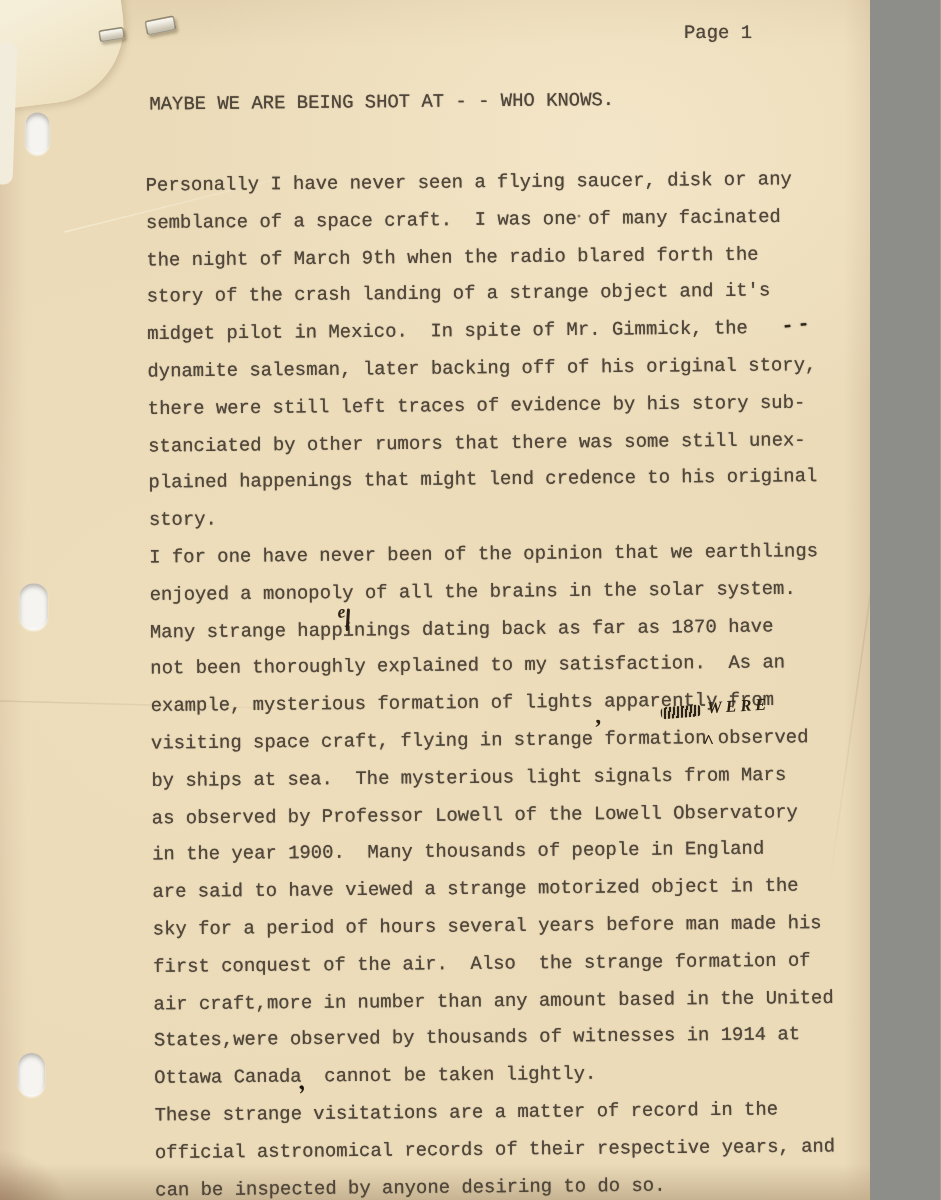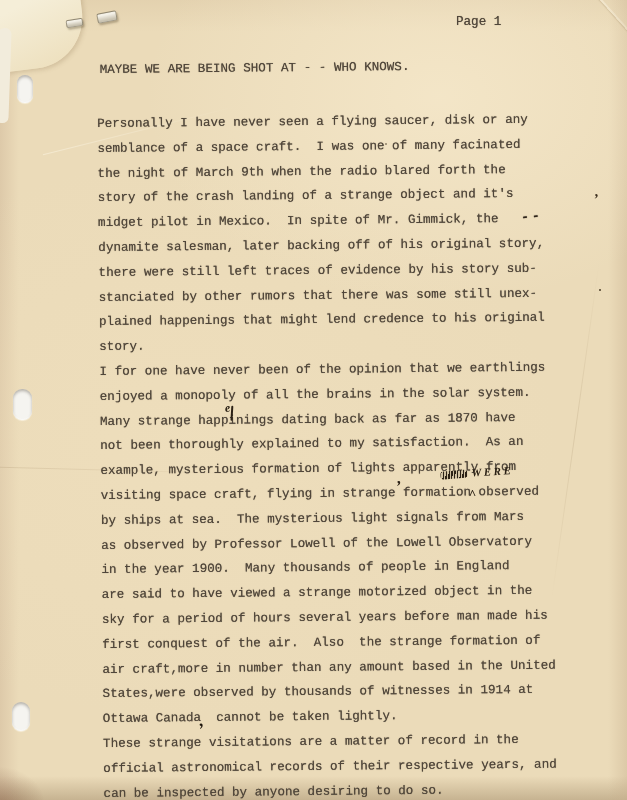--- a/index.html
+++ b/index.html
@@ -1,19 +1,19 @@
 <!DOCTYPE html>
 <html><head>
 <meta charset="utf-8">
 <style>
   * { margin: 0; padding: 0; box-sizing: border-box; }
   html, body { width: 627px; height: 800px; overflow: hidden; background: #8d8d89; }
 
   .paper {
-    position: relative; width: 627px; height: 800px; overflow: hidden;
+    position: relative; width: 580px; height: 800px; overflow: hidden;
     background:
       radial-gradient(ellipse 420px 300px at 70% 12%, rgba(246,233,204,0.75) 0%, rgba(246,233,204,0) 70%),
       radial-gradient(ellipse 500px 380px at 30% 55%, rgba(240,224,190,0.5) 0%, rgba(240,224,190,0) 75%),
       linear-gradient(to right, rgba(205,180,150,0.45) 0%, rgba(205,180,150,0) 3%),
       linear-gradient(to left, rgba(198,174,140,0.4) 0%, rgba(198,174,140,0) 3%),
       linear-gradient(to bottom, rgba(210,188,152,0.3) 0%, rgba(210,188,152,0) 4%),
       linear-gradient(to top, rgba(130,104,70,0.35) 0%, rgba(130,104,70,0) 3%),
       #ebdbb9;
   }
 

